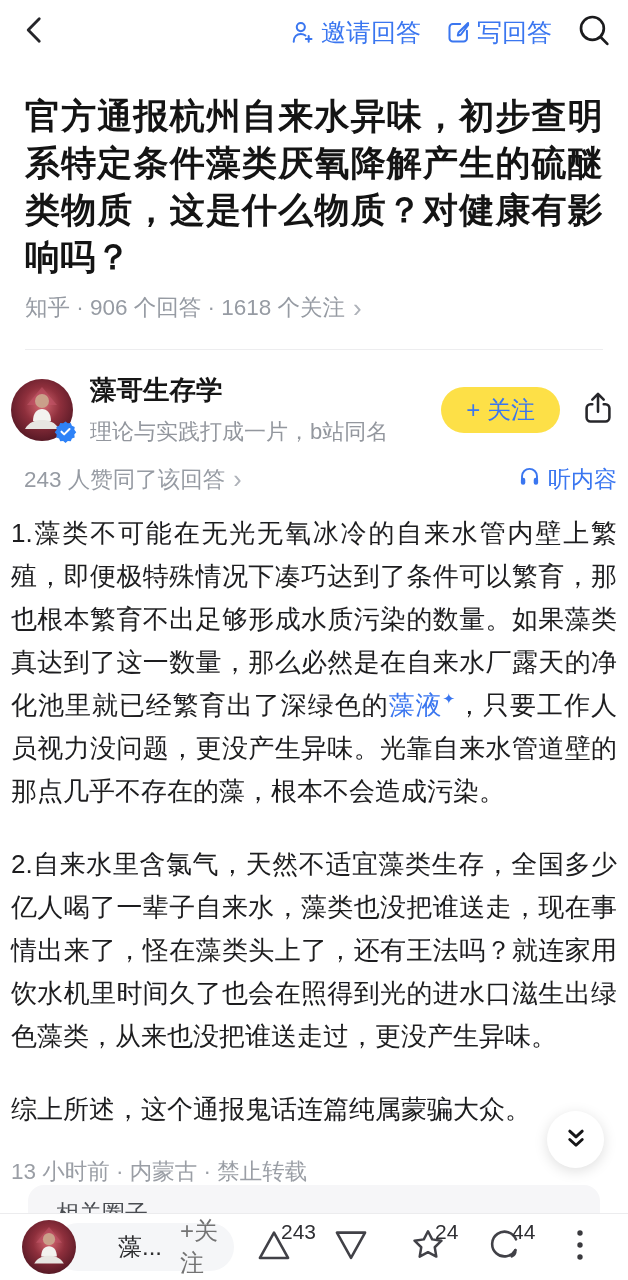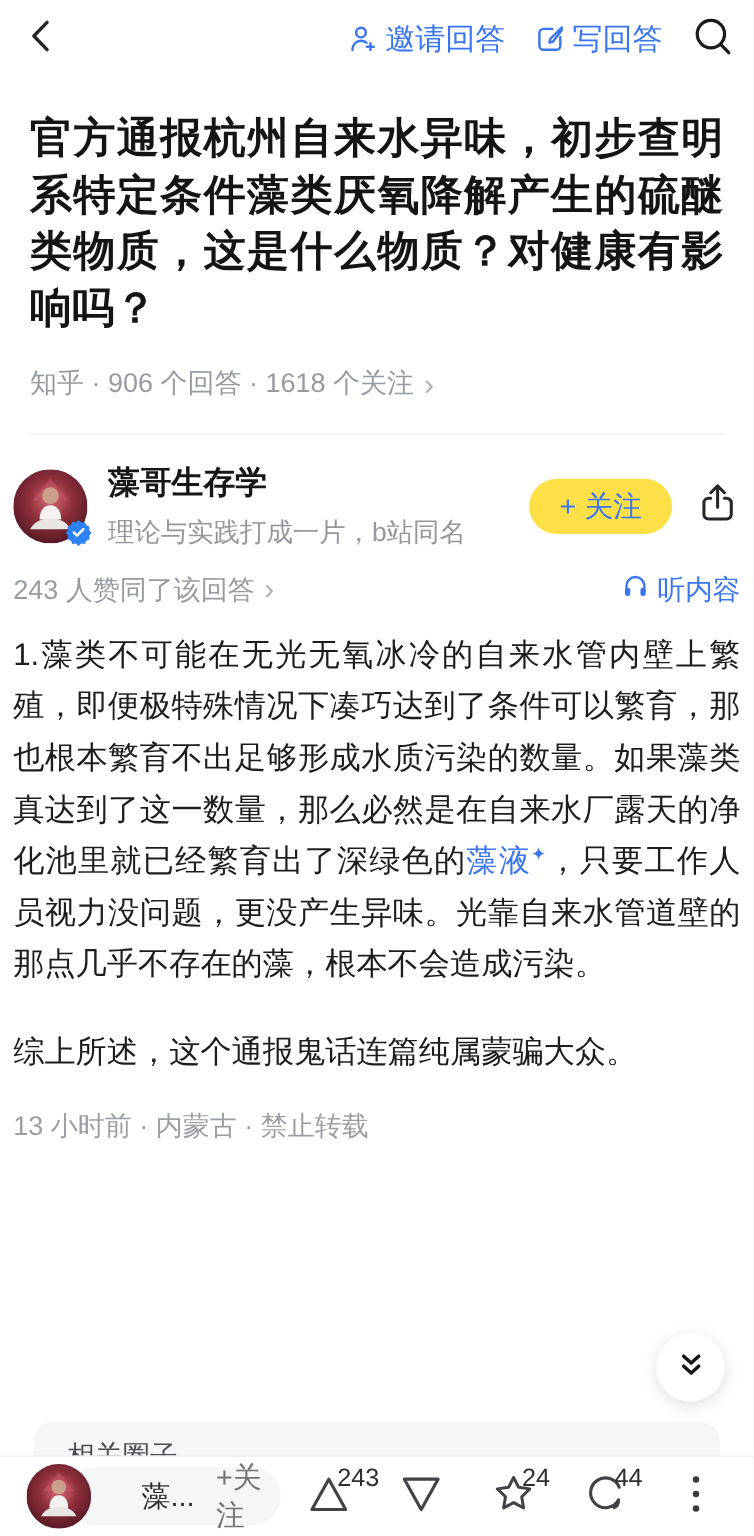--- a/index.html
+++ b/index.html
@@ -12,39 +12,39 @@
   
   .topbar { height:64px; display:flex; align-items:center; padding:0 14px 0 18px; }
   .topbar .spacer { flex:1; }
   .tb-action { display:flex; align-items:center; gap:5px; color:#3a76f0; font-size:25px; margin-left:24px; cursor:pointer; }
   .tb-action svg { display:block; }
   .back-btn { width:40px; height:40px; display:flex; align-items:center; }
   .search-btn { margin-left:22px; width:40px; height:40px; display:flex; align-items:center; justify-content:center; }
   
   .question { padding:0 25px; }
   .q-title { margin-top:28px; font-size:35px; font-weight:700; line-height:47px; color:#141414; letter-spacing:0.2px; text-align:justify; }
-  .q-meta { margin-top:24px; font-size:22.5px; color:#969ba3; display:flex; align-items:center; gap:8px; }
+  .q-meta { margin-top:12px; font-size:22.5px; color:#969ba3; display:flex; align-items:center; gap:8px; }
   .q-meta .chev { font-size:26px; line-height:22px; color:#aeb2b9; }
   .divider { margin-top:26px; border-bottom:1.5px solid #ededef; }
   
   .answer { padding:0 11px; }
   .a-head { margin-top:22px; display:flex; align-items:center; }
   .avatar-wrap { position:relative; width:62px; height:62px; flex:none; }
   .avatar { width:62px; height:62px; border-radius:50%; overflow:hidden; display:block; }
   .badge { position:absolute; right:-4px; bottom:-2px; width:23px; height:23px; }
   .a-info { margin-left:17px; min-width:0; }
   .a-name { font-size:26.5px; font-weight:700; color:#161616; }
   .a-bio { margin-top:9px; font-size:22px; color:#93979e; }
   .follow-pill {
     margin-left:auto; flex:none; height:46px; padding:0 25px; border-radius:23px;
     background:#fde047; color:#3a76f0; font-size:24px; display:flex; align-items:center; cursor:pointer;
   }
   .share-btn { flex:none; margin-left:19px; width:38px; height:38px; display:flex; align-items:center; justify-content:center; }
   .a-subrow { margin-top:17px; display:flex; align-items:center; }
-  .upvotes-line { font-size:22.5px; color:#969ba3; display:flex; align-items:center; gap:8px; cursor:pointer; }
+  .upvotes-line { font-size:22.5px; color:#969ba3; display:flex; align-items:center; gap:8px; cursor:pointer;margin-left:13px; }
   .upvotes-line .chev { font-size:25px; color:#aeb2b9; }
   .listen { margin-left:auto; display:flex; align-items:center; gap:7px; color:#3a76f0; font-size:23px; cursor:pointer; }
   
   .a-body { margin-top:17px; font-size:26px; line-height:43px; color:#1d1d1f; text-align:justify; }
   .a-body p { margin-bottom:30px; }
   .a-body p:last-child { margin-bottom:0; }
   .entity-link { color:#3a76f0; cursor:pointer; }
   .entity-sup { color:#3a76f0; font-size:15px; vertical-align:super; line-height:0; }
   .a-footer { margin-top:25px; font-size:22.5px; color:#9a9ea5; }
   
@@ -183,20 +183,21 @@
             <rect x="3" y="13.4" width="4.6" height="7.2" rx="2.2" fill="#3a76f0"></rect>
             <rect x="16.4" y="13.4" width="4.6" height="7.2" rx="2.2" fill="#3a76f0"></rect>
           </svg>
         </span>
         <span>听内容</span>
       </div>
     </div>
 
     <div class="a-body">
       <p><span>1.藻类不可能在无光无氧冰冷的自来水管内壁上繁殖，即便极特殊情况下凑巧达到了条件可以繁育，那也根本繁育不出足够形成水质污染的数量。如果藻类真达到了这一数量，那么必然是在自来水厂露天的净化池里就已经繁育出了深绿色的</span><span class="entity-link">藻液</span><span class="entity-sup">✦</span><span>，只要工作人员视力没问题，更没产生异味。光靠自来水管道壁的那点几乎不存在的藻，根本不会造成污染。</span></p>
+      <p>2.自来水里含氯气，天然不适宜藻类生存，全国多少亿人喝了一辈子自来水，藻类也没把谁送走，现在事情出来了，怪在藻类头上了，还有王法吗？就连家用饮水机里时间久了也会在照得到光的进水口滋生出绿色藻类，从来也没把谁送走过，更没产生异味。</p>
       <p>综上所述，这个通报鬼话连篇纯属蒙骗大众。</p>
     </div>
 
     <div class="a-footer">13 小时前 · 内蒙古 · 禁止转载</div>
   </div>
 
   <div class="collapse-fab">
     <span>
       <svg width="30" height="30" viewBox="0 0 24 24" fill="none" stroke="#151517" stroke-width="2.3" stroke-linecap="round" stroke-linejoin="round">
         <path d="M7 6.5 l5 4.6 5-4.6"></path>

